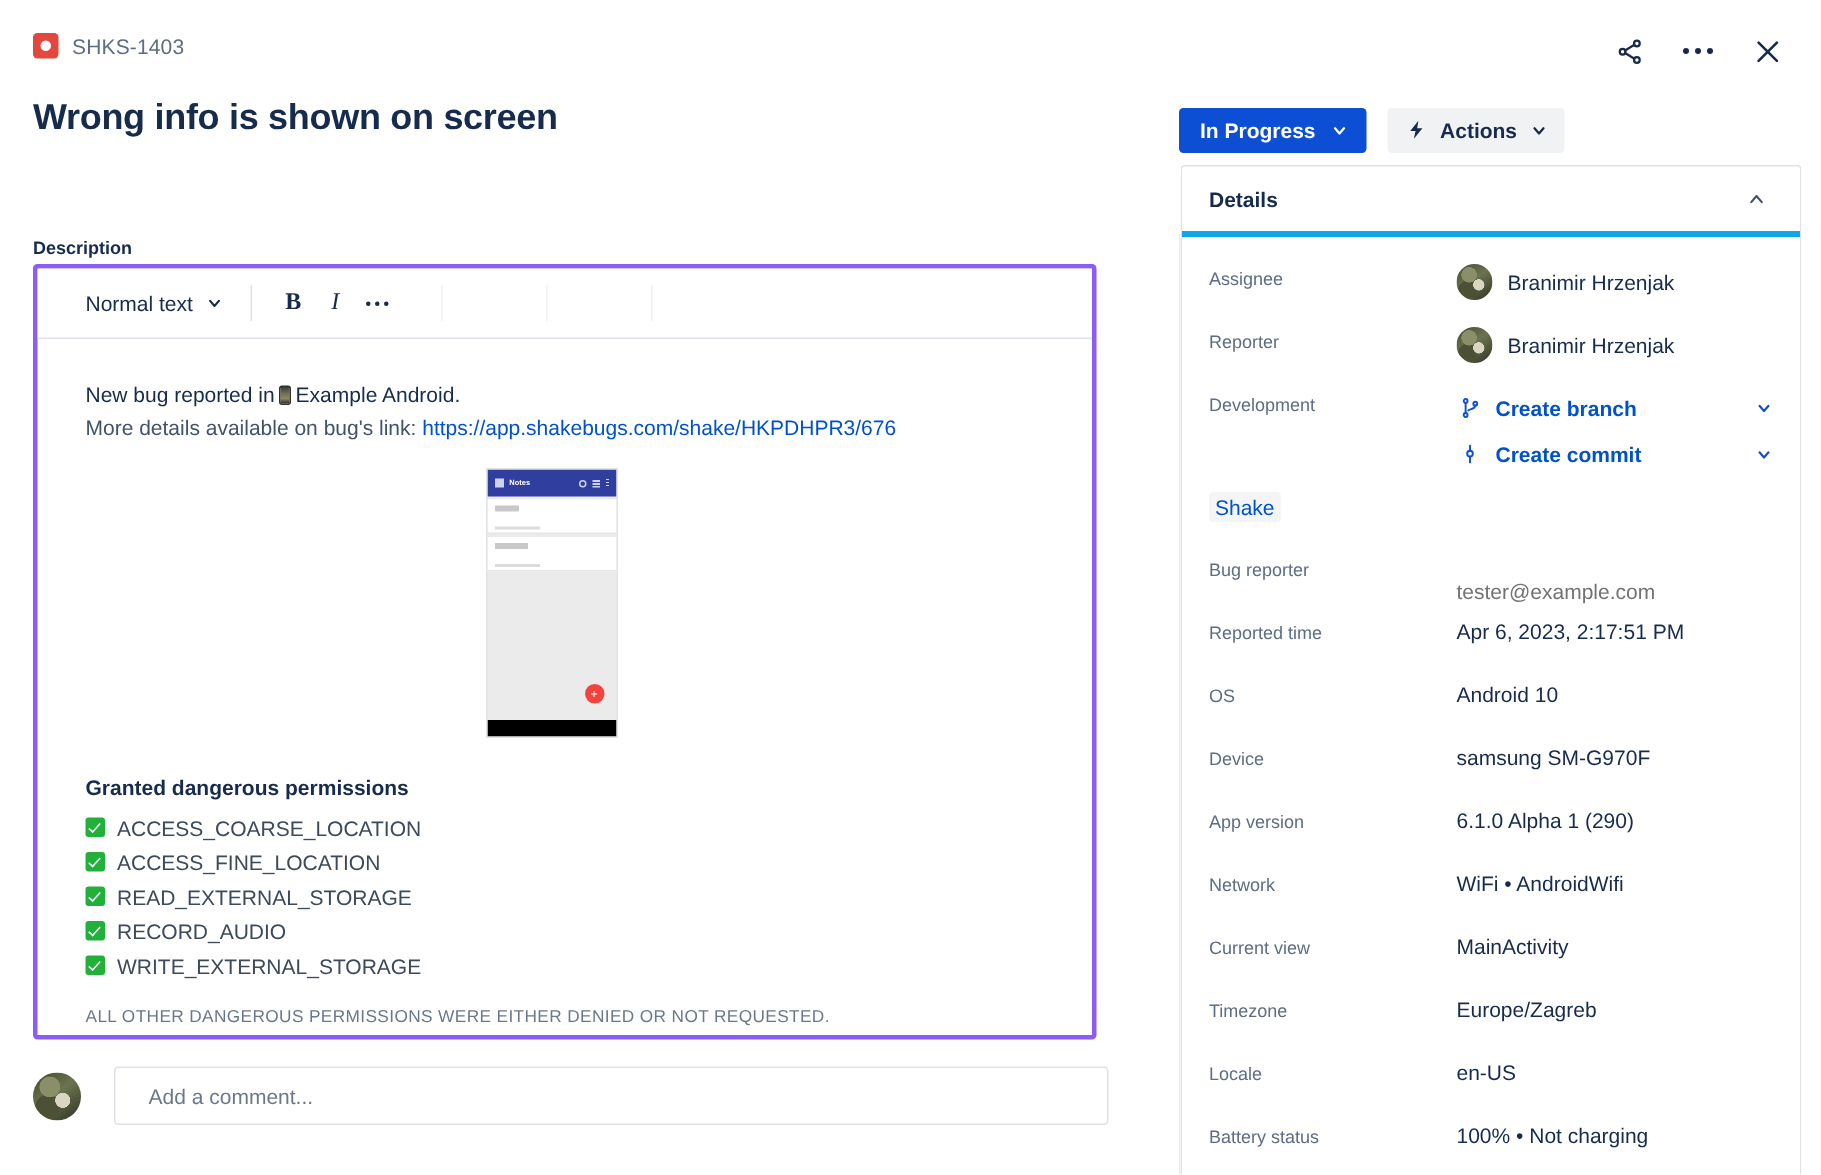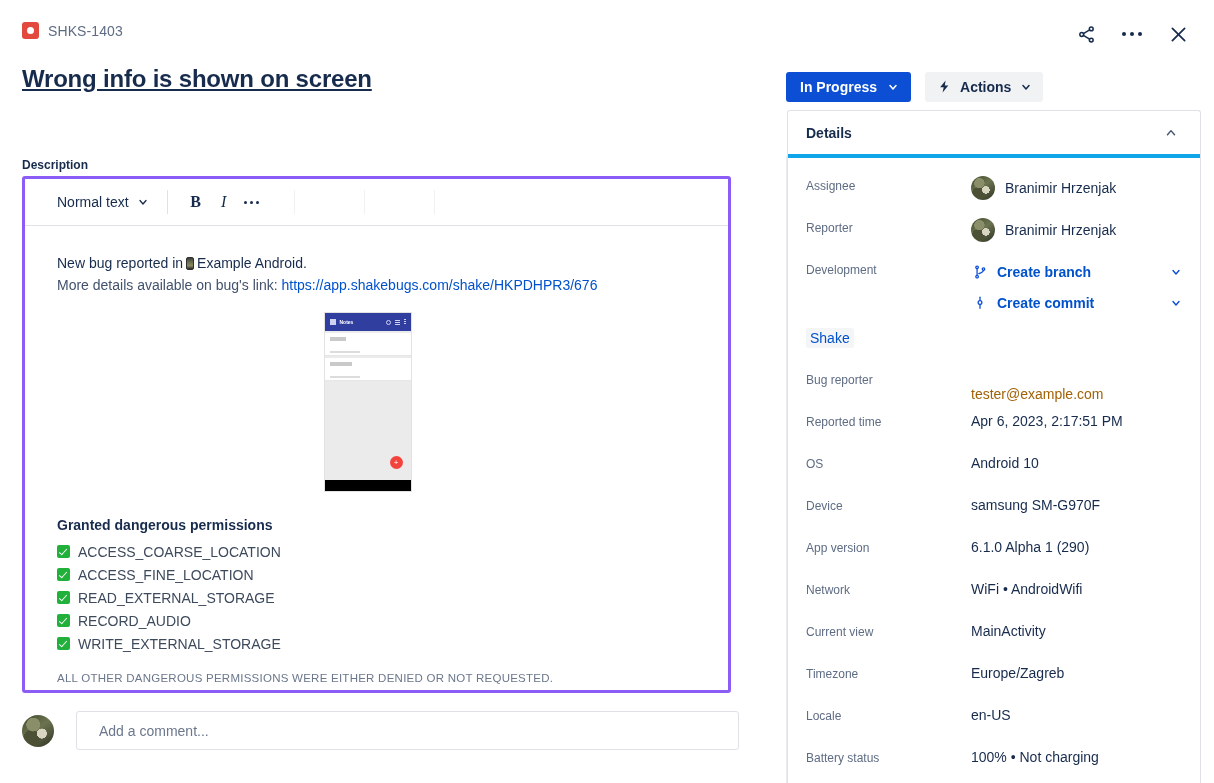--- a/index.html
+++ b/index.html
@@ -73,21 +73,20 @@
 
   
   .issue-title {
     position: absolute;
     left: 22px; top: 65px;
     font-size: 24px;
     font-weight: bold;
     color: #172B4D;
     letter-spacing: -0.2px;
     white-space: nowrap;
-    text-decoration: underline;
   }
 
   
   .left-col {
     position: absolute;
     left: 0; top: 110px;
     width: 786px; height: 673px;
     overflow: hidden;
   }
   .section-label {
@@ -359,21 +358,21 @@
   .label-chip {
     display: inline-block;
     background: #EAE6FF00;
     color: #0052CC;
     font-size: 14px;
     padding: 2px 4px;
     border-radius: 3px;
     cursor: pointer;
     background: #F4F5F7;
   }
-  .link-value { color: #a16207; font-size: 14px; cursor: pointer; margin-top: 16px; }
+  .link-value { color: #737373; font-size: 14px; cursor: pointer; margin-top: 16px; }
 
   
   .status-bar {
     position: absolute;
     left: 786px; top: 72px;
     display: flex; align-items: center; gap: 14px;
   }
   .btn-status {
     height: 30px;
     background: #0C4FD4;

